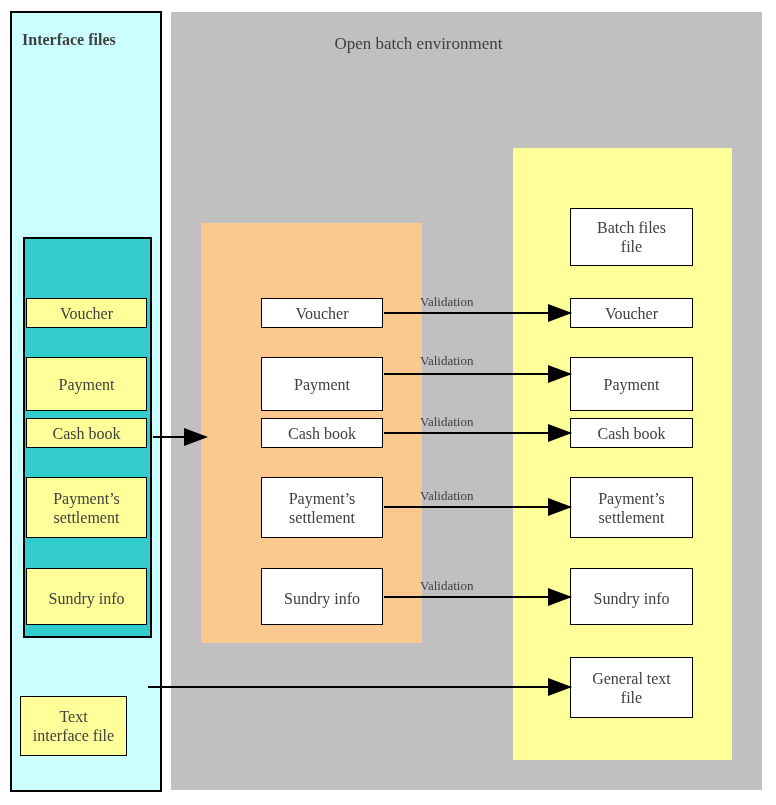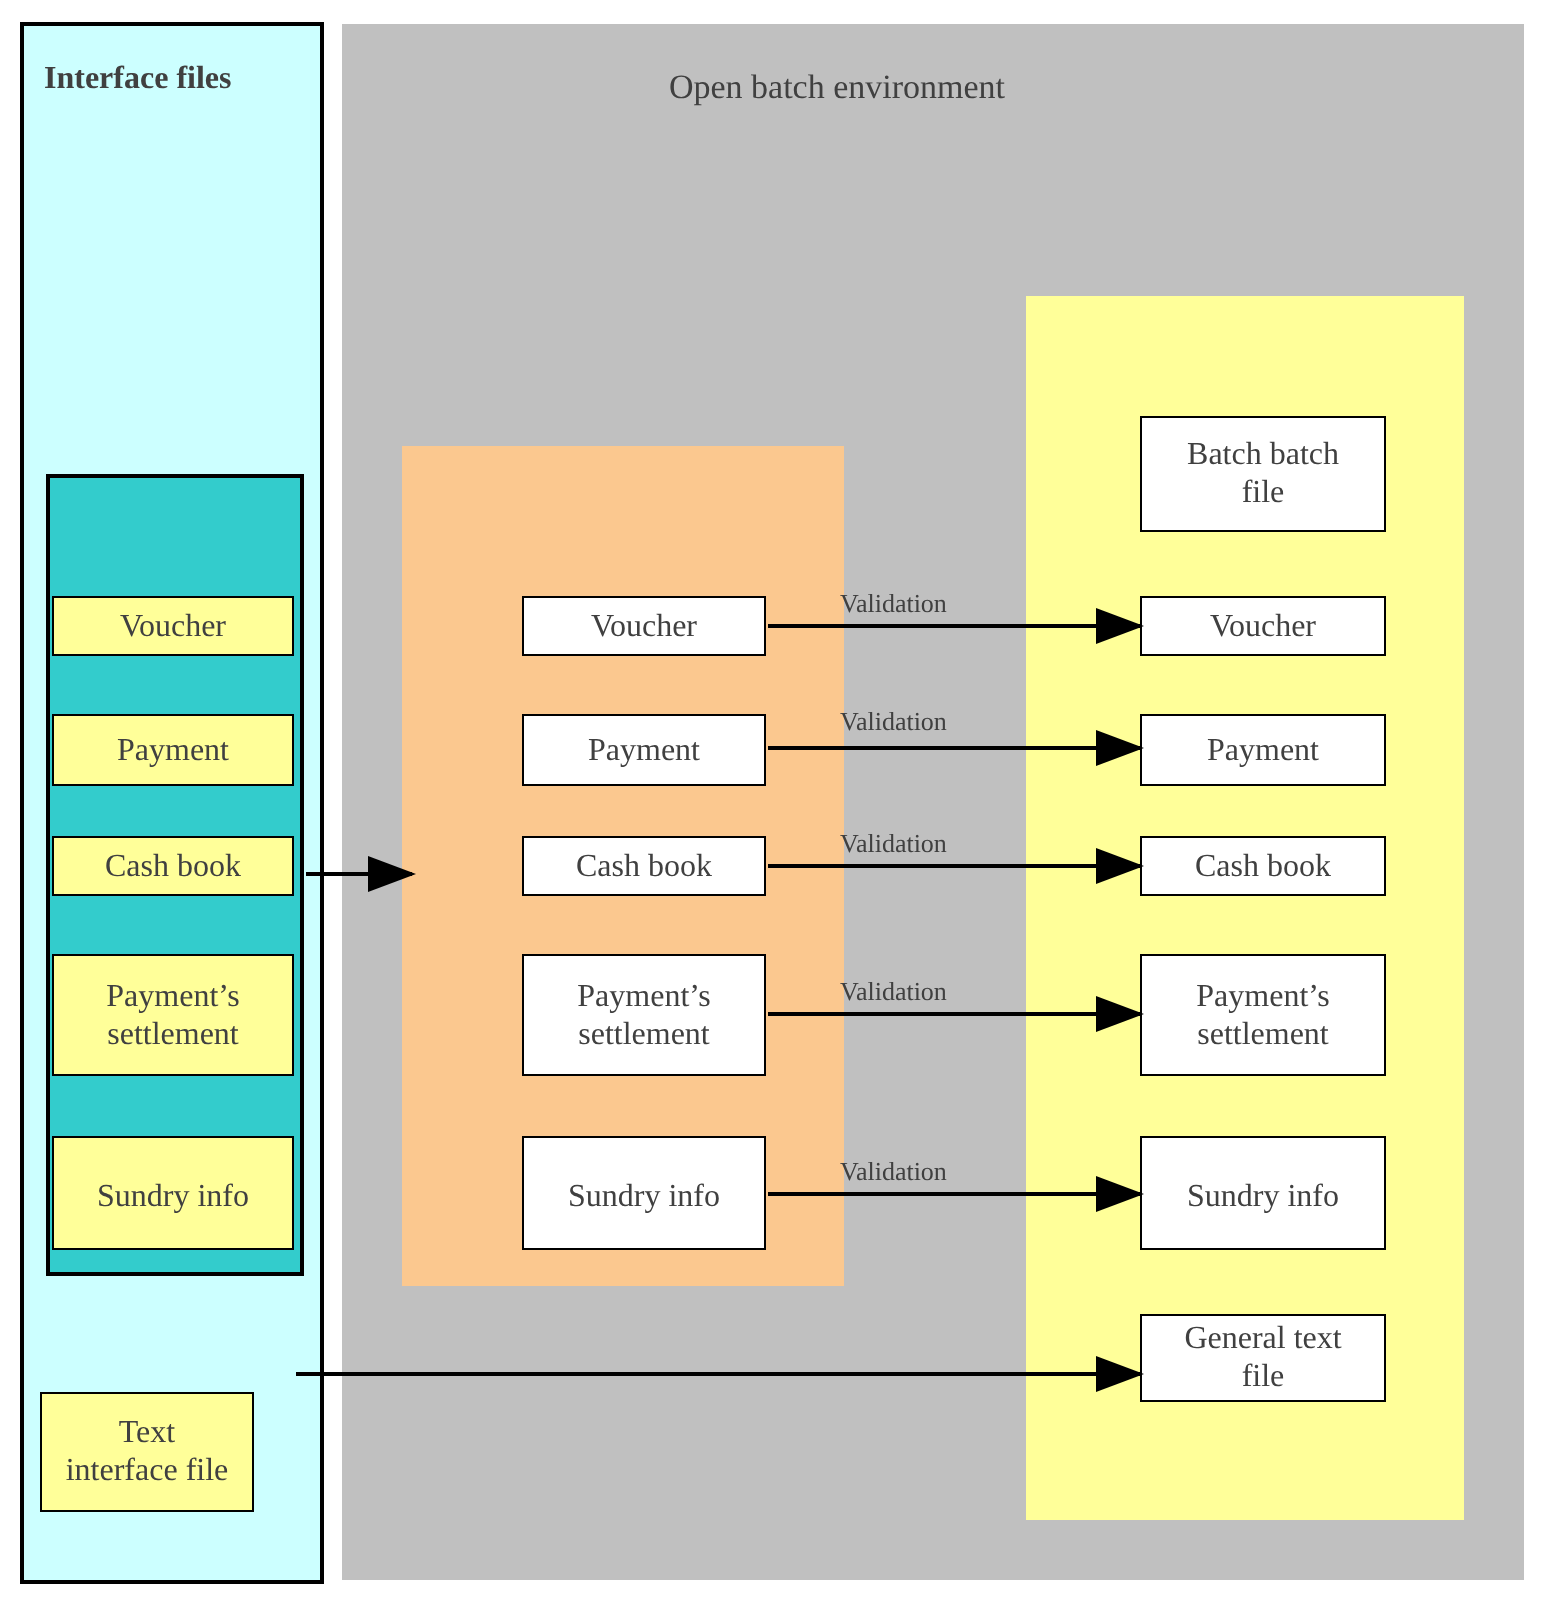--- a/index.html
+++ b/index.html
@@ -32,27 +32,27 @@
   .box .lbl { white-space:pre-line; }
   .box-yellow { background:var(--box-yellow,#FFFF99); }
   .box-white  { background:var(--box-white,#FFFFFF); }
   .top-align { align-items:flex-start; padding-top:20px; }
 
   .col-interface { left:26px; width:121px; }
   .col-native    { left:261px; width:122px; }
   .col-openbatch { left:570px; width:123px; }
 
   .row-voucher    { top:298px; height:30px; }
-  .row-payment    { top:357px; height:36px; }
+  .row-payment    { top:357px; height:54px; }
   .row-cashbook   { top:418px; height:30px; }
   .row-settlement { top:477px; height:61px; }
   .row-sundry     { top:568px; height:57px; }
 
   .box-batchheader { top:208px; height:58px; }
-  .box-generaltext { top:657px; height:44px; }
+  .box-generaltext { top:657px; height:61px; }
   .box-textinterface { left:20px; width:107px; top:696px; height:60px; }
 
   .vlabel { position:absolute; left:420px; width:90px; text-align:left;
     font-size:13px; line-height:15px; }
   .vlabel-1 { top:294px; } .vlabel-2 { top:353px; } .vlabel-3 { top:414px; }
   .vlabel-4 { top:488px; } .vlabel-5 { top:578px; }
 
   .arrow-layer { position:absolute; left:0; top:0; width:776px; height:805px;
     pointer-events:none; }
   .arrow-layer line { stroke:#000; stroke-width:2; }
@@ -103,21 +103,21 @@
     </div>
   <div class="box box-white col-native row-settlement">
       <span class="lbl">Payment’s
 settlement</span>
     </div>
   <div class="box box-white col-native row-sundry top-align">
       <span class="lbl">Sundry info</span>
     </div>
 
   <div class="box box-white col-openbatch box-batchheader">
-      <span class="lbl">Batch batch
+      <span class="lbl">Batch files
 file</span>
     </div>
   <div class="box box-white col-openbatch row-voucher">
       <span class="lbl">Voucher</span>
     </div>
   <div class="box box-white col-openbatch row-payment">
       <span class="lbl">Payment</span>
     </div>
   <div class="box box-white col-openbatch row-cashbook">
       <span class="lbl">Cash book</span>

